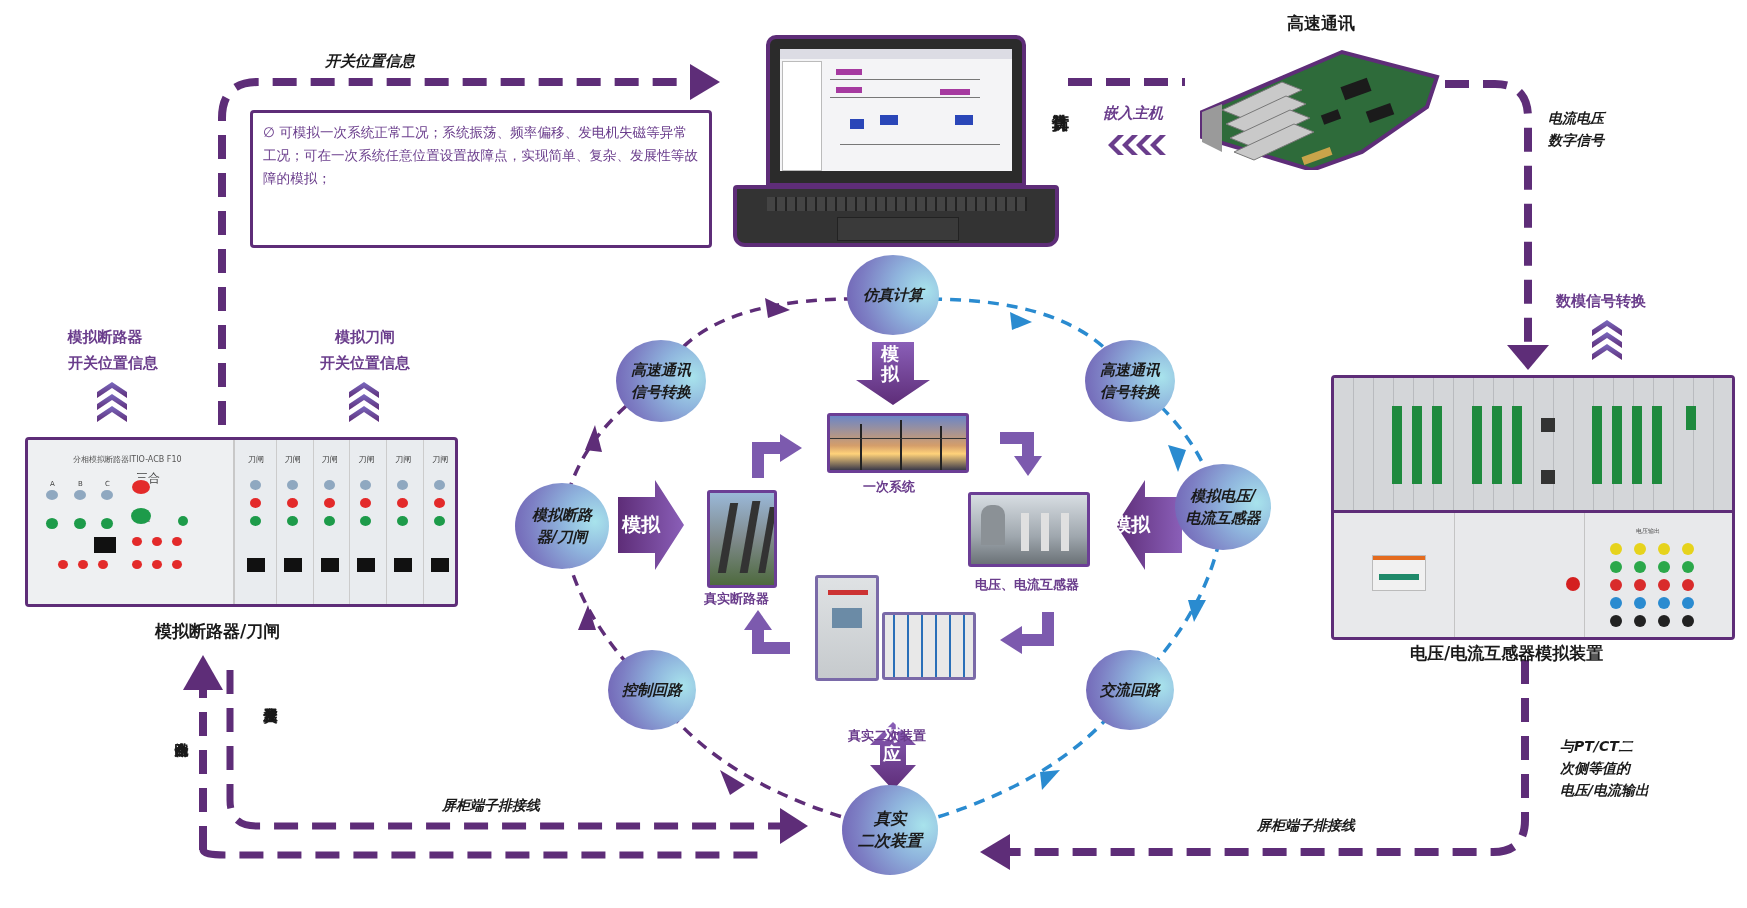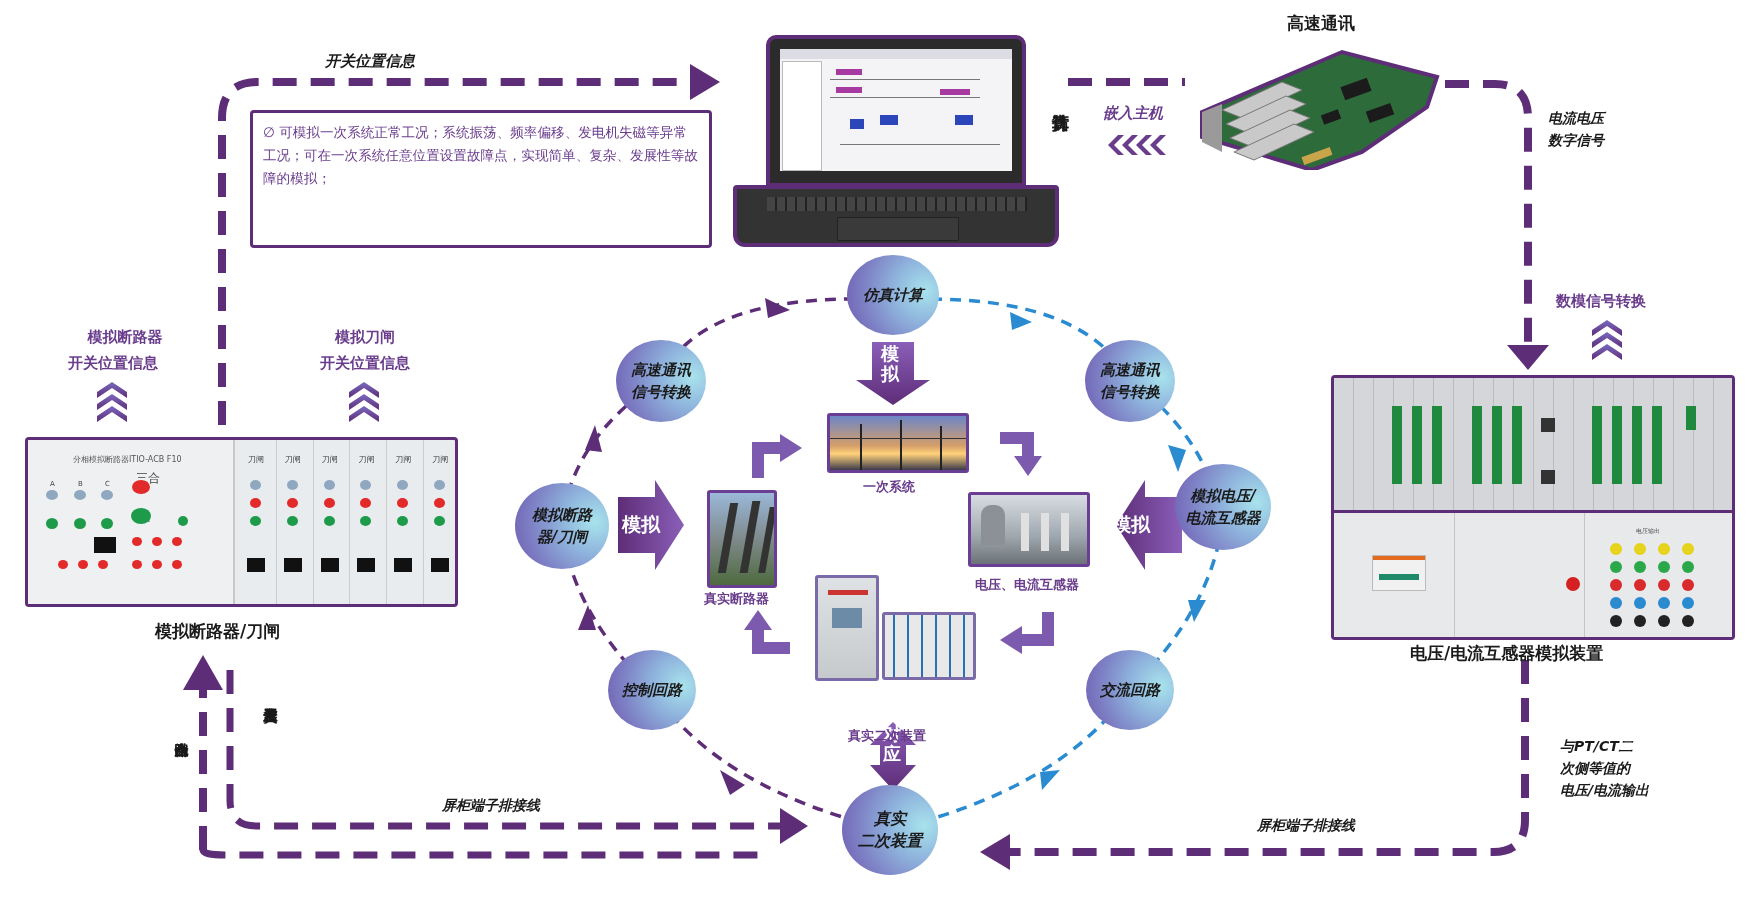--- a/index.html
+++ b/index.html
@@ -156,21 +156,21 @@
     <rect x="130" y="70" width="18" height="10" fill="#1b1b1b" transform="rotate(-20 139 75)"></rect>
     <rect x="110" y="110" width="30" height="8" fill="#c8a44a" transform="rotate(-20 125 114)"></rect>
   </svg>
 </div>
 
 <div class="lbl ital" style="left:1548px;top:107px;font-size:14px;line-height:22px;">
   <div>电流电压</div>
   <div>数字信号</div>
 </div>
 
-<div class="lbl purple" style="left:80px;top:328px;font-size:15px;text-align:center;width:90px;">模拟断路器</div>
+<div class="lbl purple" style="left:60px;top:328px;font-size:15px;text-align:center;width:90px;">模拟断路器</div>
 <div class="lbl purple" style="left:60px;top:354px;font-size:15px;text-align:center;width:106px;">开关位置信息</div>
 <div class="lbl purple" style="left:320px;top:328px;font-size:15px;text-align:center;width:90px;">模拟刀闸</div>
 <div class="lbl purple" style="left:312px;top:354px;font-size:15px;text-align:center;width:106px;">开关位置信息</div>
 
 <div class="panel" style="left:25px;top:437px;width:433px;height:170px;">
   <div class="abs" style="left:0;top:0;width:205px;height:164px;background:#eef0f2;border-right:2px solid #c8c8c8;">
     <div class="abs" style="left:45px;top:14px;font-size:8px;color:#555;white-space:nowrap;">分相模拟断路器ITIO-ACB F10</div>
     <div class="abs" style="left:22px;top:40px;font-size:7px;color:#444;">A</div>
     <div class="abs" style="left:50px;top:40px;font-size:7px;color:#444;">B</div>
     <div class="abs" style="left:77px;top:40px;font-size:7px;color:#444;">C</div>

